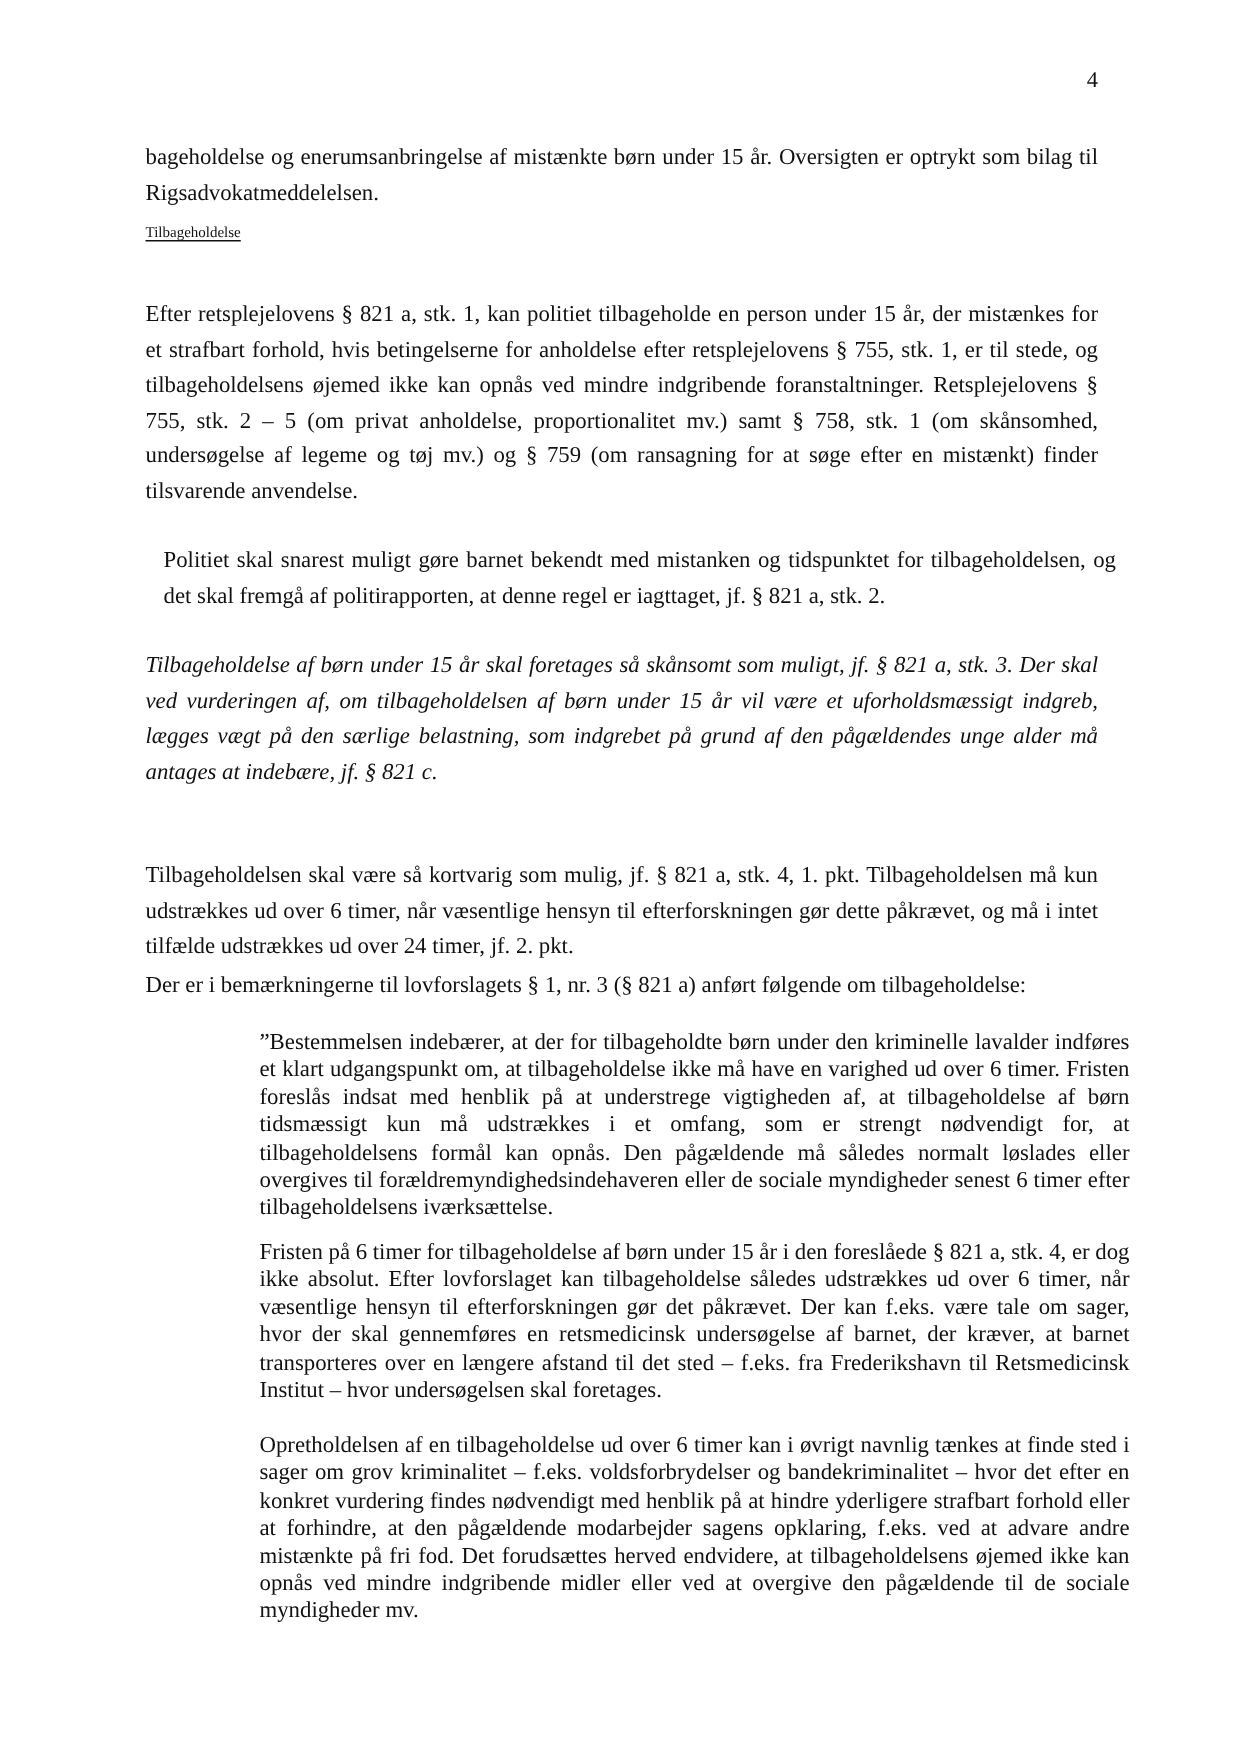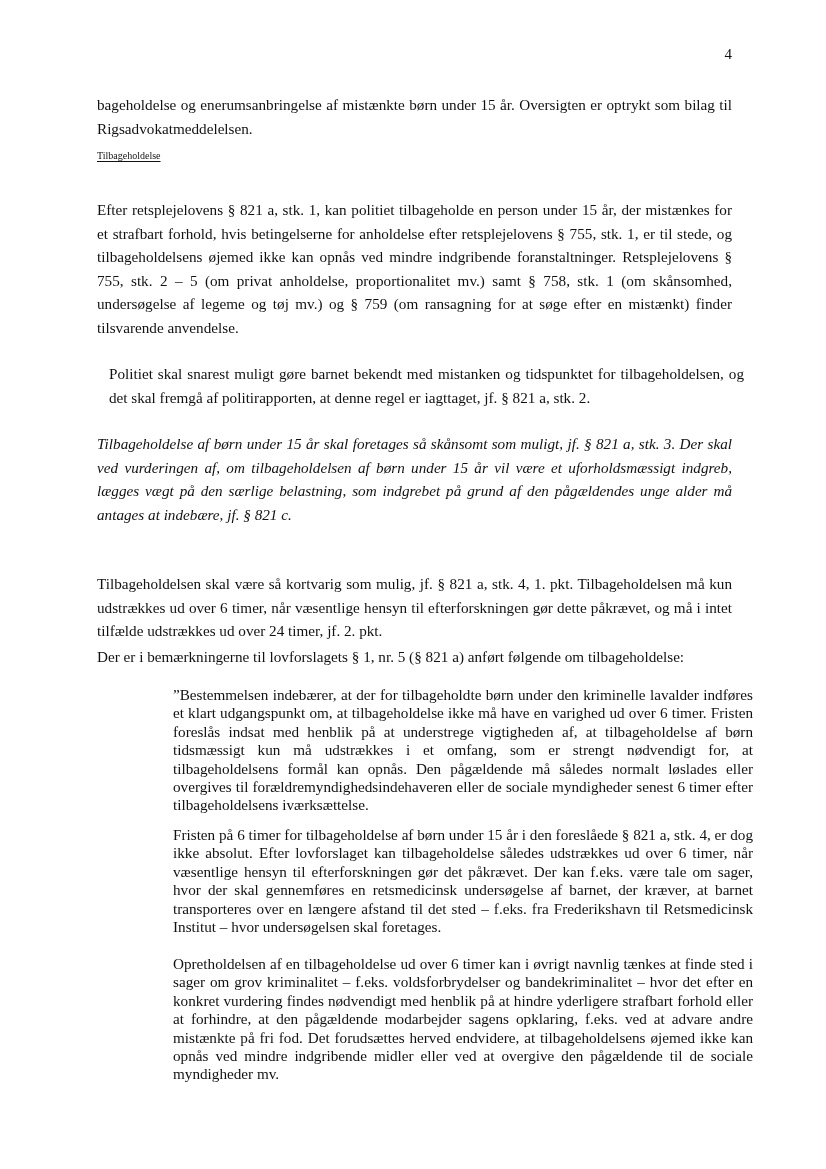--- a/index.html
+++ b/index.html
@@ -21,19 +21,19 @@
 <div class="heading">Tilbageholdelse</div>
 
 <p class="body" style="top:198px;">Efter retsplejelovens § 821 a, stk. 1, kan politiet tilbageholde en person under 15 år, der mistænkes for et strafbart forhold, hvis betingelserne for anholdelse efter retsplejelovens § 755, stk. 1, er til stede, og tilbageholdelsens øjemed ikke kan opnås ved mindre indgribende foranstaltninger. Retsplejelovens § 755, stk. 2 – 5 (om privat anholdelse, proportionalitet mv.) samt § 758, stk. 1 (om skånsomhed, undersøgelse af legeme og tøj mv.) og § 759 (om ransagning for at søge efter en mistænkt) finder tilsvarende anvendelse.</p>
 
 <p class="body" style="top:362px;margin-left:12px;">Politiet skal snarest muligt gøre barnet bekendt med mistanken og tidspunktet for tilbageholdelsen, og det skal fremgå af politirapporten, at denne regel er iagttaget, jf. § 821 a, stk. 2.</p>
 
 <p class="body" style="top:432px;font-style:italic;">Tilbageholdelse af børn under 15 år skal foretages så skånsomt som muligt, jf. § 821 a, stk. 3. Der skal ved vurderingen af, om tilbageholdelsen af børn under 15 år vil være et uforholdsmæssigt indgreb, lægges vægt på den særlige belastning, som indgrebet på grund af den pågældendes unge alder må antages at indebære, jf. § 821 c.</p>
 
 <p class="body" style="top:572px;">Tilbageholdelsen skal være så kortvarig som mulig, jf. § 821 a, stk. 4, 1. pkt. Tilbageholdelsen må kun udstrækkes ud over 6 timer, når væsentlige hensyn til efterforskningen gør dette påkrævet, og må i intet tilfælde udstrækkes ud over 24 timer, jf. 2. pkt.</p>
 
-<p class="body" style="top:645px;">Der er i bemærkningerne til lovforslagets § 1, nr. 5 (§ 821 a) anført følgende om tilbageholdelse:</p>
+<p class="body" style="top:645px;">Der er i bemærkningerne til lovforslagets § 1, nr. 3 (§ 821 a) anført følgende om tilbageholdelse:</p>
 
 <p class="quote" style="top:686px;">”Bestemmelsen indebærer, at der for tilbageholdte børn under den kriminelle lavalder indføres et klart udgangspunkt om, at tilbageholdelse ikke må have en varighed ud over 6 timer. Fristen foreslås indsat med henblik på at understrege vigtigheden af, at tilbageholdelse af børn tidsmæssigt kun må udstrækkes i et omfang, som er strengt nødvendigt for, at tilbageholdelsens formål kan opnås. Den pågældende må således normalt løslades eller overgives til forældremyndighedsindehaveren eller de sociale myndigheder senest 6 timer efter tilbageholdelsens iværksættelse.</p>
 
 <p class="quote" style="top:826px;">Fristen på 6 timer for tilbageholdelse af børn under 15 år i den foreslåede § 821 a, stk. 4, er dog ikke absolut. Efter lovforslaget kan tilbageholdelse således udstrækkes ud over 6 timer, når væsentlige hensyn til efterforskningen gør det påkrævet. Der kan f.eks. være tale om sager, hvor der skal gennemføres en retsmedicinsk undersøgelse af barnet, der kræver, at barnet transporteres over en længere afstand til det sted – f.eks. fra Frederikshavn til Retsmedicinsk Institut – hvor undersøgelsen skal foretages.</p>
 
 <p class="quote" style="top:955px;">Opretholdelsen af en tilbageholdelse ud over 6 timer kan i øvrigt navnlig tænkes at finde sted i sager om grov kriminalitet – f.eks. voldsforbrydelser og bandekriminalitet – hvor det efter en konkret vurdering findes nødvendigt med henblik på at hindre yderligere strafbart forhold eller at forhindre, at den pågældende modarbejder sagens opklaring, f.eks. ved at advare andre mistænkte på fri fod. Det forudsættes herved endvidere, at tilbageholdelsens øjemed ikke kan opnås ved mindre indgribende midler eller ved at overgive den pågældende til de sociale myndigheder mv.</p>
 
 </body></html>

